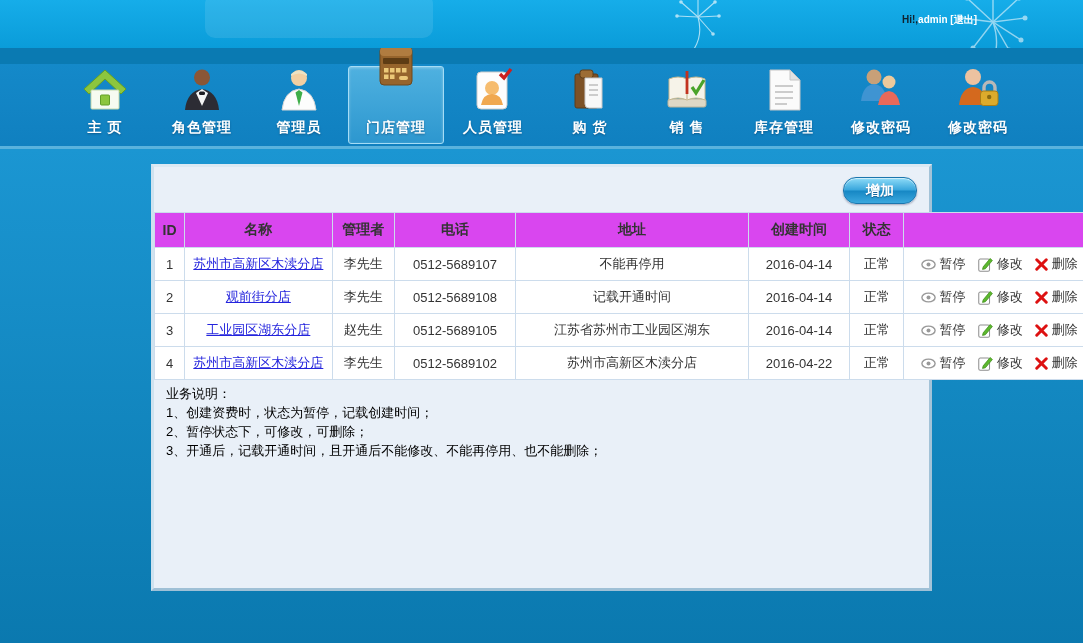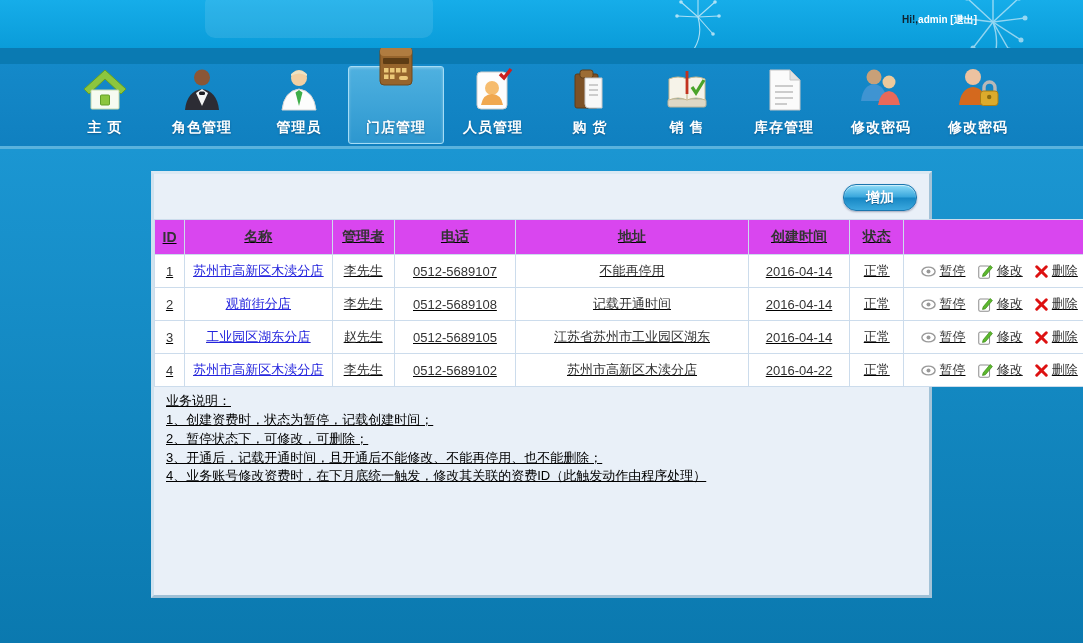--- a/index.html
+++ b/index.html
@@ -21,22 +21,22 @@
   .nav-item { width:96px; height:78px; margin:0 0.5px; display:flex; flex-direction:column; align-items:center;
               justify-content:flex-end; padding-bottom:6px; cursor:pointer; border:1px solid transparent; border-radius:3px; }
   .nav-item .nicon { width:48px; height:48px; display:block; }
   .nav-item .nlabel { margin-top:5px; font-size:14px; font-weight:bold; color:#fff; letter-spacing:1px;
                       text-shadow:0 1px 2px rgba(0,30,60,.4); white-space:nowrap; }
   .nav-item.active { background:linear-gradient(#4fb1e0,#2d97cf); border:1px solid #a5dcf5;
                      box-shadow:inset 0 1px 3px rgba(255,255,255,.35);gap:24px; }
 
   
   .content { height:507px; background:linear-gradient(#1b96d2,#0a78ae); padding-top:15px; }
-  .panel { width:781px; margin:7px auto; height:427px; background:#e9f0f8;
-           border:3px solid; border-color:#dbe9f3 #a3c3d8 #9fc0d6 #cfe2ef;text-decoration:underline; }
+  .panel { width:781px; margin:0 auto; height:427px; background:#e9f0f8;
+           border:3px solid; border-color:#dbe9f3 #a3c3d8 #9fc0d6 #cfe2ef; }
   .toolbar { padding:10px 12px 8px; text-align:right; }
   .add-btn { width:74px; height:27px; border-radius:13px; cursor:pointer;
              background:linear-gradient(#8edcf8 0%,#38a6dc 48%,#1687c4 52%,#3ba8de 100%);
              border:1px solid #1b76ae; color:#fff; font-size:14px; font-weight:bold;
              font-family:inherit; text-shadow:0 1px 1px rgba(0,0,40,.35);
              box-shadow:inset 0 1px 1px rgba(255,255,255,.6), 0 1px 2px rgba(0,0,50,.3); }
 
   table { border-collapse:collapse; table-layout:fixed; width:941px; margin:0 auto; background:#fff; }
   th, td { border:1px solid #ccdcec; text-align:center; color:#333; overflow:hidden; white-space:nowrap; }
   th { background:#d946ef; font-size:14px; font-weight:bold; height:35px; }
@@ -393,19 +393,18 @@
               </td>
             </tr>
           </tbody>
       </table>
       <div class="notes">
         <div>业务说明：</div>
         <div id="notes-lines">
             <div>1、创建资费时，状态为暂停，记载创建时间；</div>
             <div>2、暂停状态下，可修改，可删除；</div>
             <div>3、开通后，记载开通时间，且开通后不能修改、不能再停用、也不能删除；</div>
-            <div>4、业务账号修改资费时，在下月底统一触发，修改其关联的资费ID（此触发动作由程序处理）</div>
           </div>
       </div>
     </div>
   </div>
 
 </div>
 
 </body></html>

